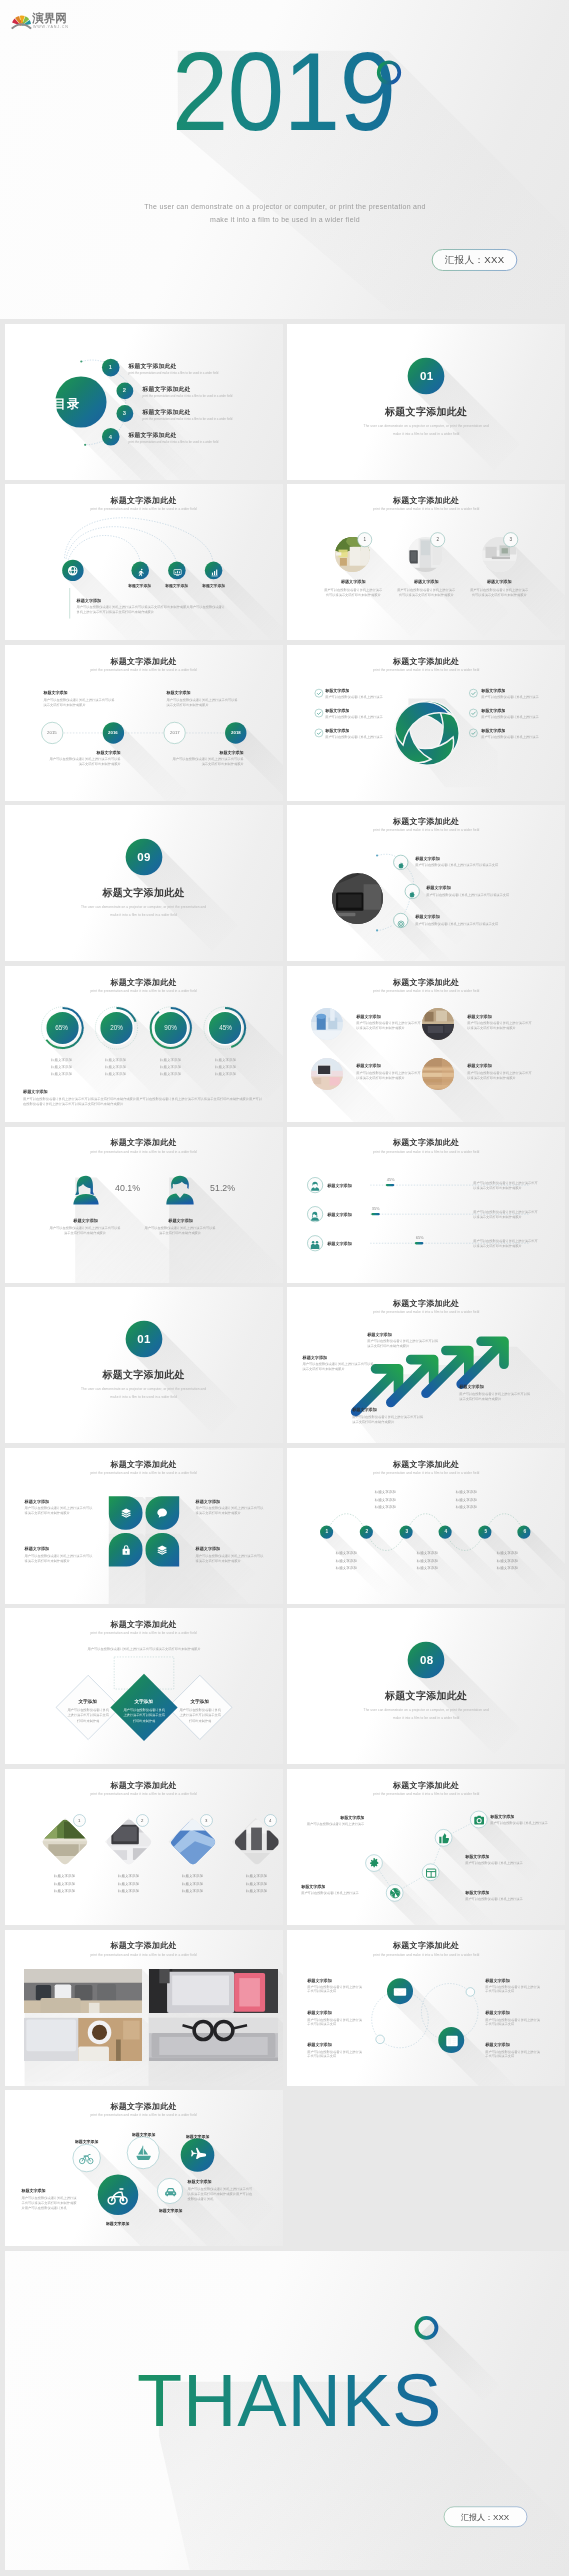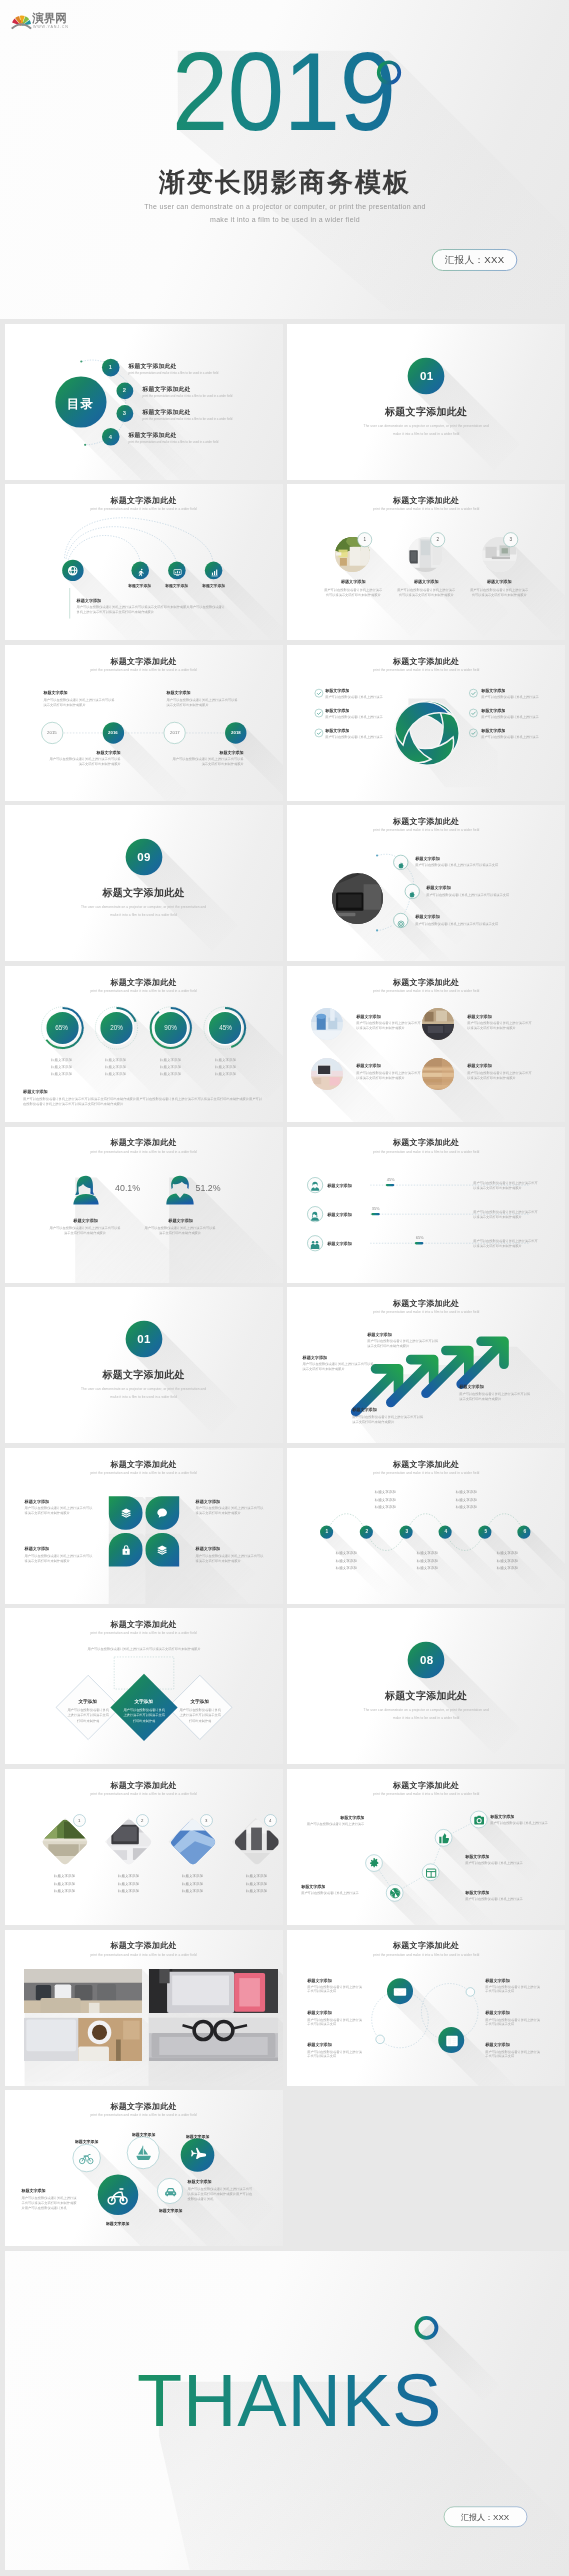--- a/index.html
+++ b/index.html
@@ -79,21 +79,20 @@
           <div class="tx" style="left:-1.5px;top:36px;width:570px;text-align:center;font-size:102px;line-height:1;font-weight:300;letter-spacing:-0.8px;transform:scaleY(1.09);transform-origin:50% 0;background:linear-gradient(90deg,#1e9950 8%,#16808d 50%,#1658a5 92%);-webkit-background-clip:text;background-clip:text;color:transparent;font-family:'Liberation Sans',sans-serif">2019</div>
           <svg viewBox="0 0 741 415" style="z-index:2">
   <circle cx="548" cy="85" r="14.5" fill="none" stroke="url(#gh2)" stroke-width="5.2"></circle>
   <defs>
               <linearGradient id="gh2" x1="0" y1="0" x2="1" y2="0.4">
                 <stop offset="0" stop-color="#149a4f"></stop>
                 <stop offset="1" stop-color="#1a5ba6"></stop>
               </linearGradient>
             </defs>
 </svg>
-          <div class="tx" style="left:0;top:165px;width:570px;text-align:center;font-size:26px;font-weight:bold;color:#3b3b3b;letter-spacing:2px">渐变长阴影商务模板</div>
           <div class="tx" style="left:0;top:203px;width:570px;text-align:center;font-size:7px;color:#9b9b9b;letter-spacing:0.3px">The user can demonstrate on a projector or computer, or print the presentation  and</div>
           <div class="tx" style="left:0;top:216px;width:570px;text-align:center;font-size:7px;color:#9b9b9b;letter-spacing:0.3px">make it into a film to be used in a wider field</div>
           <div style="position:absolute;left:431px;top:249px;width:87px;height:22px">
  <svg viewBox="0 0 113 29" style="width:87px;height:22px">
               <defs>
                 <linearGradient id="pg" x1="0" y1="0" x2="1" y2="0">
                   <stop offset="0" stop-color="#8fbda4"></stop>
                   <stop offset=".5" stop-color="#8fb6c3"></stop>
                   <stop offset="1" stop-color="#8aa8cf"></stop>
                 </linearGradient>
@@ -145,21 +144,21 @@
           </g>
           <path d="M100 49 C113 45 126 48 133 52 M146 64 C153 70 159 74 160 78 M157 99 L157 105 M154 128 C152 134 148 140 144 143 M127 153 C120 156 112 158 105 158" fill="none" stroke="#93b9d3" stroke-width=".55" stroke-dasharray="1.7 1.7"></path>
           <circle cx="99" cy="49" r="1.4" fill="#3f9e73"></circle>
           <circle cx="104" cy="158" r="1.4" fill="#3f9e73"></circle>
           <circle cx="98.5" cy="102" r="33.5" fill="url(#gg)"></circle>
           <circle cx="137.5" cy="57" r="11.5" fill="url(#gg)"></circle>
           <circle cx="156" cy="87.5" r="11" fill="url(#gg)"></circle>
           <circle cx="156" cy="117" r="11" fill="url(#gg)"></circle>
           <circle cx="137.5" cy="147.5" r="11.5" fill="url(#gg)"></circle>
         </svg>
-        <div class="tx" style="left:49px;top:72px;width:54px;text-align:center;font-size:12.3px;font-weight:bold;color:#fff;letter-spacing:1.2px">目录</div>
+        <div class="tx" style="left:49px;top:72px;width:54px;font-size:12.3px;font-weight:bold;color:#fff;letter-spacing:1.2px">目录</div>
         <div class="tx" style="left:95px;top:40px;width:21.5px;text-align:center;font-size:5.8px;color:#dff0ea;font-weight:bold">1</div>
         <div class="tx" style="left:124px;top:38px;font-size:5.8px;font-weight:bold;color:#3c3c3c;letter-spacing:0.2px">标题文字添加此处</div>
         <div class="tx" style="left:124px;top:47px;font-size:2.9px;color:#b5b5b5">print the presentation and make it into a film to be used in a wider field</div>
         <div class="tx" style="left:109px;top:63px;width:21.5px;text-align:center;font-size:5.8px;color:#dff0ea;font-weight:bold">2</div>
         <div class="tx" style="left:138px;top:61px;font-size:5.8px;font-weight:bold;color:#3c3c3c;letter-spacing:0.2px">标题文字添加此处</div>
         <div class="tx" style="left:138px;top:70px;font-size:2.9px;color:#b5b5b5">print the presentation and make it into a film to be used in a wider field</div>
         <div class="tx" style="left:109px;top:86px;width:21.5px;text-align:center;font-size:5.8px;color:#dff0ea;font-weight:bold">3</div>
         <div class="tx" style="left:138px;top:84px;font-size:5.8px;font-weight:bold;color:#3c3c3c;letter-spacing:0.2px">标题文字添加此处</div>
         <div class="tx" style="left:138px;top:93px;font-size:2.9px;color:#b5b5b5">print the presentation and make it into a film to be used in a wider field</div>
         <div class="tx" style="left:95px;top:110px;width:21.5px;text-align:center;font-size:5.8px;color:#dff0ea;font-weight:bold">4</div>
@@ -880,21 +879,21 @@
               <linearGradient id="gq1" x1="0" y1="0" x2=".6" y2="1">
                 <stop offset="0" stop-color="#18994f"></stop>
                 <stop offset="1" stop-color="#1a5ba6"></stop>
               </linearGradient>
             </defs>
             <g fill="url(#gq1)">
               <path d="M30 4 C20 4 13.4 11 13.4 21.2 C13.4 24.4 13.8 27 14.5 29.3 L16.6 26 C16.2 23.6 16.2 21 16.8 19 C21.4 21.5 30 19.5 33.5 15.5 C36 18.8 41 21.2 43.4 20.5 C43.9 22.6 43.8 24.2 43.4 26.2 L45.5 29.3 C46.2 27 46.6 24.4 46.6 21.2 C46.6 11 40 4 30 4 Z"></path>
               <path d="M22.8 37.6 L30 46 L37.2 37.6 C44.6 38.6 50.4 41.6 53 46.2 C55.1 49.9 55.6 54.3 55.6 58 H4.4 C4.4 54.3 4.9 49.9 7 46.2 C9.6 41.6 15.4 38.6 22.8 37.6 Z"></path>
             </g>
           </svg></div>
-        <div class="tx" style="left:191px;top:56px;width:54px;font-size:8.8px;color:#6f6f6f">51.2%</div>
+        <div class="tx" style="left:191px;top:56px;width:54px;text-align:center;font-size:8.8px;color:#6f6f6f">51.2%</div>
         <div class="tx" style="left:145px;top:91px;width:62px;text-align:center;font-size:4.1px;font-weight:bold;color:#2f2f2f">标题文字添加</div>
         <div class="wrapbody" style="left:140px;top:99px;width:71px;text-align:center">用户可以在投影仪或者计算机上进行演示也可以将演示文稿打印出来制作成胶片</div>
         <div class="stitle" style="top:10.8px">标题文字添加此处</div>
         <div class="ssub" style="top:23px">print the presentation and make it into a film to be used in a wider field</div>
       </div>
       <div class="slide">
         <svg viewBox="0 0 362 204">
 <defs>
 <linearGradient id="gg" x1="0" y1="0" x2="1" y2="1">
  <stop offset="0" stop-color="#1e9950"></stop>

